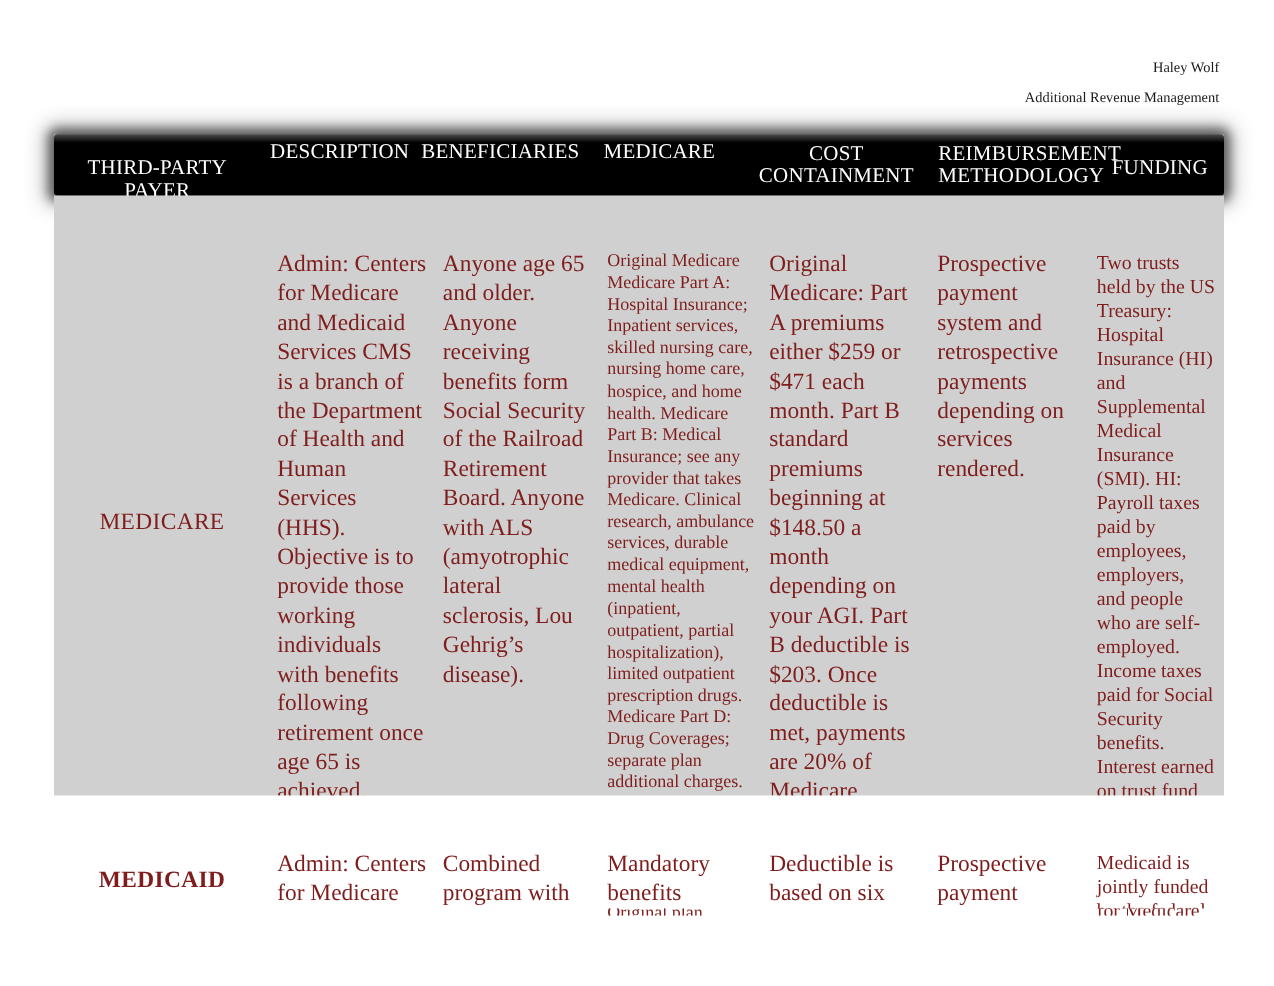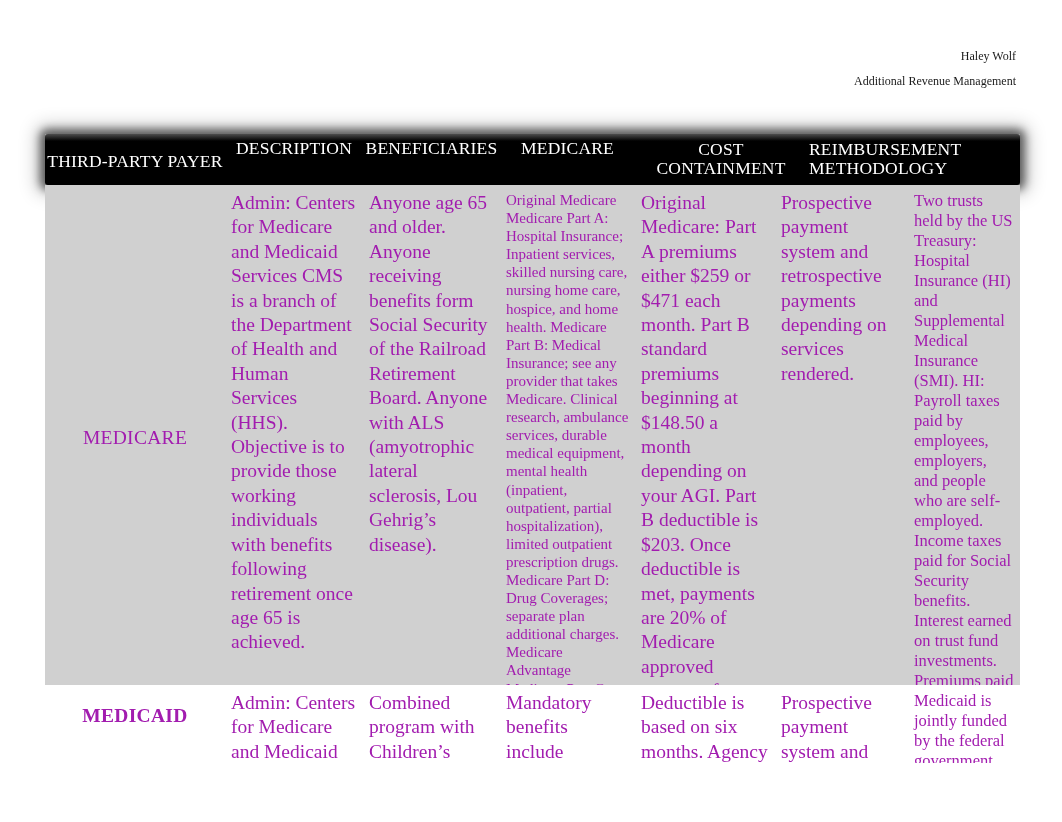--- a/index.html
+++ b/index.html
@@ -26,21 +26,21 @@
     font-size: 12px;
     line-height: 25px;
     color: #1a1a1a;
   }
   .doc-heading div { white-space: nowrap; }
 
   
   .table-wrap {
     position: absolute;
     left: 45px;
-    top: 134px;
+    top: 112px;
     width: 792px;
     height: 645px;
   }
 
   
   .thead-band {
     position: absolute;
     left: 0;
     top: 0;
     width: 975px;
@@ -106,21 +106,22 @@
   .row-medicaid {
     top: 551px;
     height: 94px;
     background: #ffffff;
     overflow: hidden;
   }
 
   .cell {
     box-sizing: border-box;
     padding: 6px 6px 0 6px;
-    color: #a21caf;
+    color: #7f1d1d;
+    margin-top: 40px;
   }
   .cell p { margin: 0; }
   .cell p + p { margin-top: 1em; }
 
   
   .cell-label {
     display: flex;
     align-items: center;
     justify-content: center;
     font-size: 19.5px;
@@ -165,20 +166,21 @@
 
   <div class="thead-band"></div>
 
   <div class="thead-cells">
     <div class="th c0 low">THIRD-PARTY PAYER</div>
     <div class="th c1 high">DESCRIPTION</div>
     <div class="th c2 high">BENEFICIARIES</div>
     <div class="th c3 high">MEDICARE</div>
     <div class="th c4 wrap2">COST CONTAINMENT</div>
     <div class="th c5 wrap2">REIMBURSEMENT METHODOLOGY</div>
+    <div class="th c6 low">FUNDING</div>
   </div>
 
   <div class="row row-medicare">
     <div class="cell cell-label c0">MEDICARE</div>
     <div class="cell c1 txt-lg">Admin: Centers for Medicare and Medicaid Services CMS is a branch of the Department of Health and Human Services (HHS). Objective is to provide those working individuals with benefits following retirement once age 65 is achieved.</div>
     <div class="cell c2 txt-lg">Anyone age 65 and older. Anyone receiving benefits form Social Security of the Railroad Retirement Board. Anyone with ALS (amyotrophic lateral sclerosis, Lou Gehrig’s disease).</div>
     <div class="cell c3 txt-sm">Original Medicare Medicare Part A: Hospital Insurance; Inpatient services, skilled nursing care, nursing home care, hospice, and home health. Medicare Part B: Medical Insurance; see any provider that takes Medicare. Clinical research, ambulance services, durable medical equipment, mental health (inpatient, outpatient, partial hospitalization), limited outpatient prescription drugs. Medicare Part D: Drug Coverages; separate plan additional charges. Medicare Advantage Medicare Part C: All in one alternative to the Original plan. Lower out of pocket costs. Utilize providers and services within the network for care, for lowered costs. Additional coverages for vision and dental.</div>
     <div class="cell c4 txt-lg">
       <p>Original Medicare: Part A premiums either $259 or $471 each month. Part B standard premiums beginning at $148.50 a month depending on your AGI. Part B deductible is $203. Once deductible is met, payments are 20% of Medicare approved amounts for certain services.</p>
       <p>Additionally, there is a ‘premium free Part A’ depending on if the member or spouse paid taxes for a certain time while working.</p>

